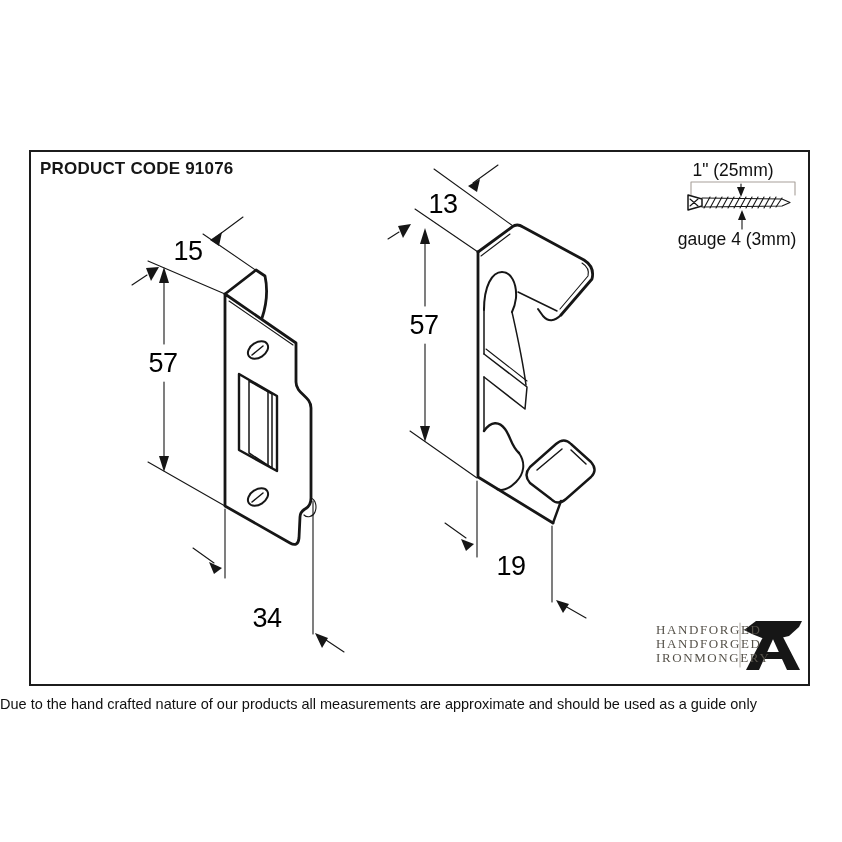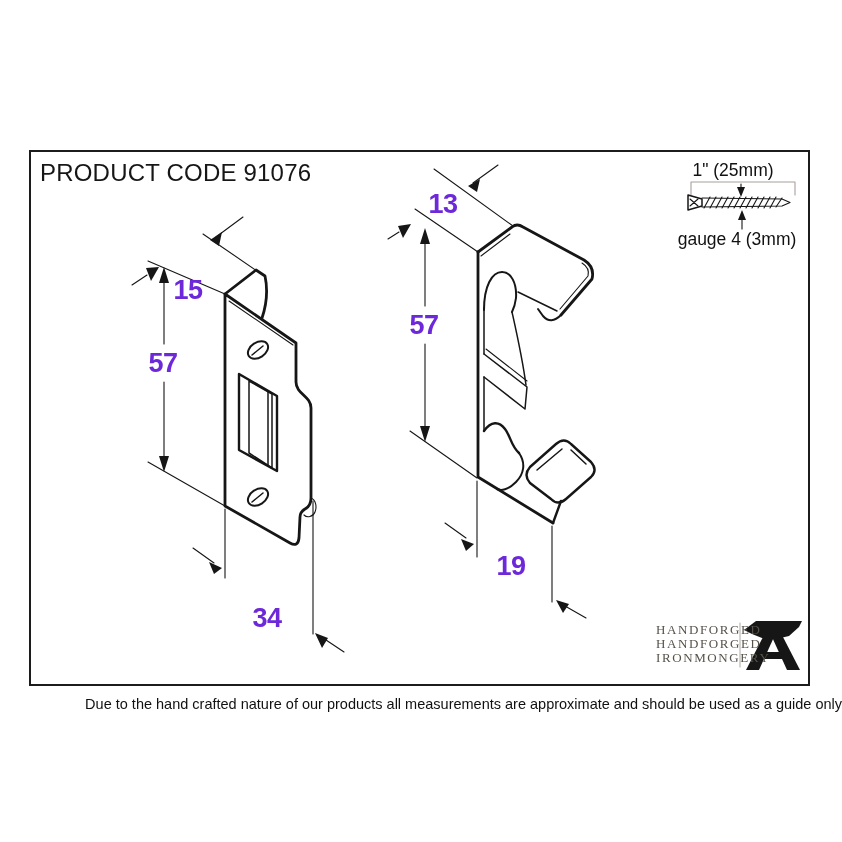--- a/index.html
+++ b/index.html
@@ -12,27 +12,27 @@
   .o3{stroke-width:2.8px;}
   .o25{stroke-width:2.4px;}
   .o2{stroke-width:2px;}
   .o15{stroke-width:1.5px;}
   .o1{stroke-width:1.1px;}
   .dim{stroke-width:1.1px;}
   .arr{fill:#161616;stroke:none;}
   .wfill{fill:#fff;}
   .txt{position:absolute;white-space:nowrap;}
   .ctr{transform:translate(-50%,-50%);}
-  .dim-num{font-size:27px;font-weight:bold;letter-spacing:-0.5px;color:#6d28d9;text-align:right;}
+  .dim-num{font-size:27px;font-weight:normal;letter-spacing:-0.5px;color:#000000;text-align:right;}
   .screw-label{font-size:17.5px;color:#111;}
-  #product-code{left:40px;top:159px;font-size:24px;font-weight:400;letter-spacing:0.2px;}
+  #product-code{left:40px;top:159px;font-size:17px;font-weight:700;letter-spacing:0.2px;}
   #logo-text{position:absolute;left:656px;top:623px;width:82px;
              font-family:"Liberation Serif",serif;font-size:13px;letter-spacing:1.6px;
              line-height:14px;color:#56524a;}
-  #disclaimer{position:absolute;left:0;top:696px;width:842px;text-align:right;
+  #disclaimer{position:absolute;left:0;top:696px;width:842px;text-align:left;
               font-size:14.5px;color:#111;}
 </style>
 </head>
 <body>
 
 <div id="page">
 
   <div id="frame"></div>
 
   <svg width="842" height="842" viewBox="0 0 842 842">
@@ -159,21 +159,21 @@
       <path d="M740,623 L740,667" style="stroke:#b5b0aa;stroke-width:1.1px;"></path>
       <path class="arr" d="M744,630 L756,621 L802,621 L799,627 L789,636 L776,639 L762,638 L752,634 Z"></path>
       <path class="arr" d="M763,637 L774,637 L759,670 L746,670 Z"></path>
       <path class="arr" d="M772,637 L783,637 L800,670 L787,670 Z"></path>
       <path class="arr" d="M757,652 L790,652 L793,659 L754,659 Z"></path>
     </g>
   </svg>
 
   <div class="txt" id="product-code">PRODUCT CODE 91076</div>
 
-  <span class="txt dim-num ctr" style="left:188px;top:251px;margin-top:39px;">15</span>
+  <span class="txt dim-num ctr" style="left:188px;top:251px;">15</span>
   <span class="txt dim-num ctr" style="left:163px;top:363px;">57</span>
   <span class="txt dim-num ctr" style="left:267px;top:618px;">34</span>
 
   <span class="txt dim-num ctr" style="left:443px;top:204px;">13</span>
   <span class="txt dim-num ctr" style="left:424px;top:325px;">57</span>
   <span class="txt dim-num ctr" style="left:511px;top:566px;">19</span>
 
   <span class="txt screw-label ctr" style="left:733px;top:170px;">1" (25mm)</span>
   <span class="txt screw-label ctr" style="left:737px;top:239px;">gauge 4 (3mm)</span>
 

